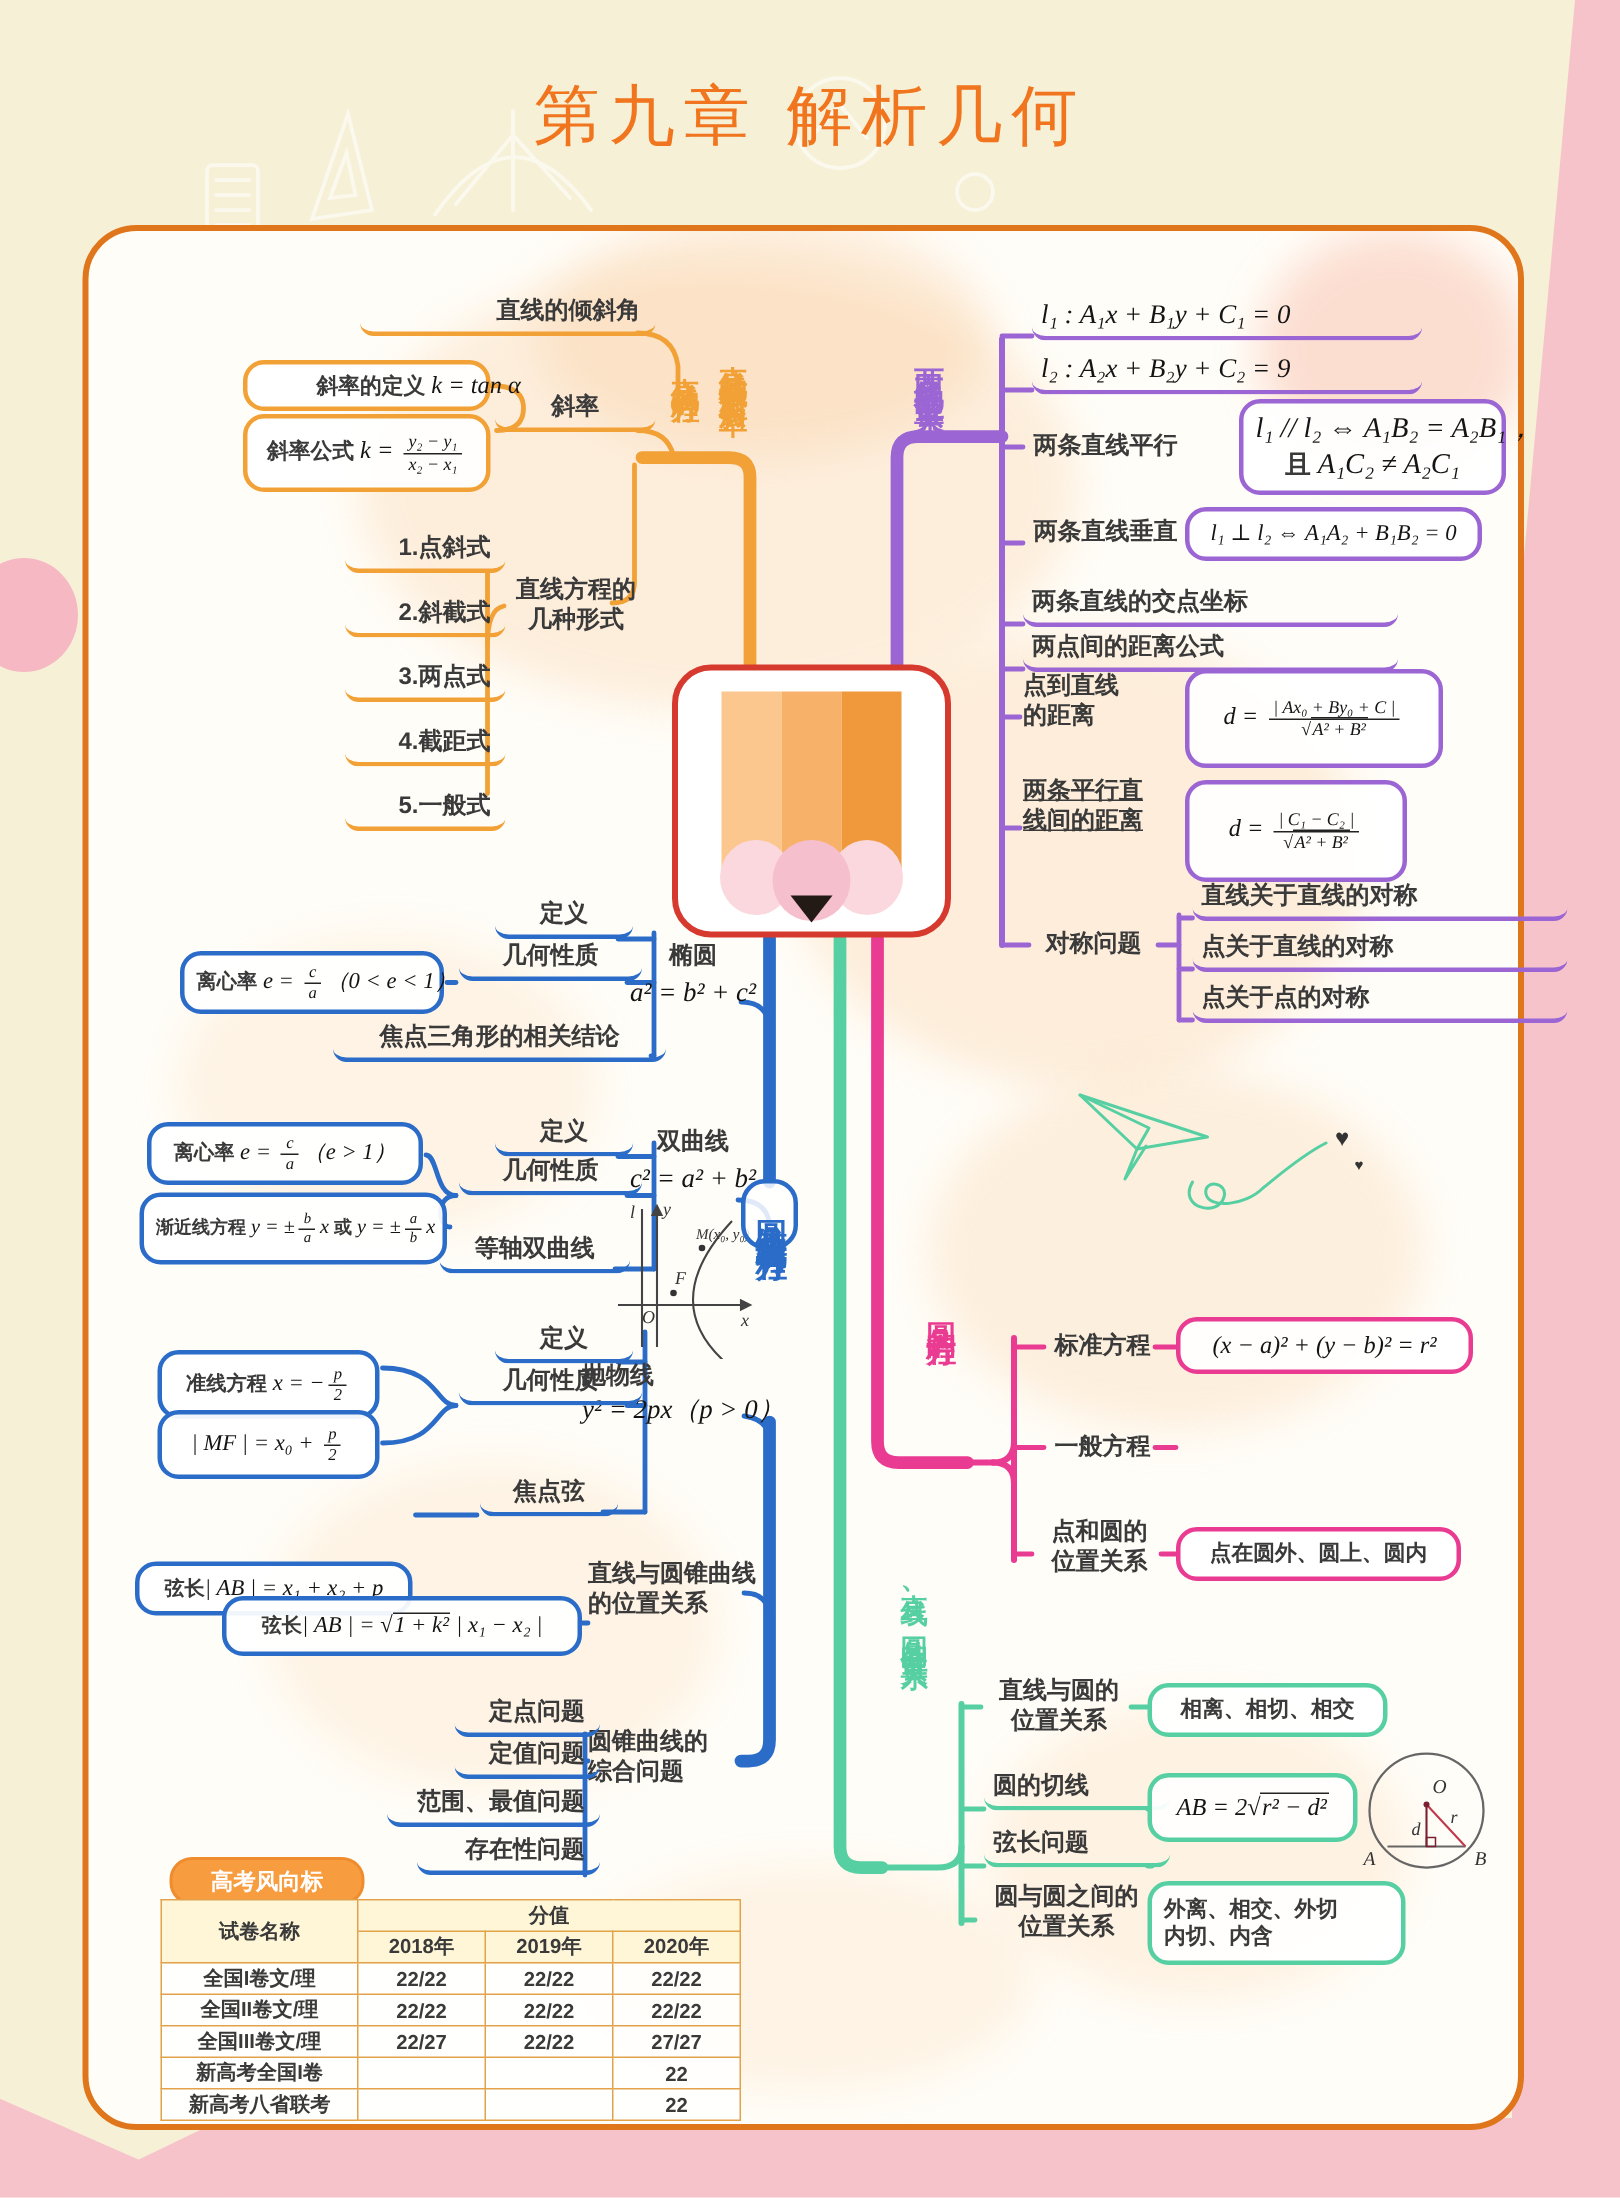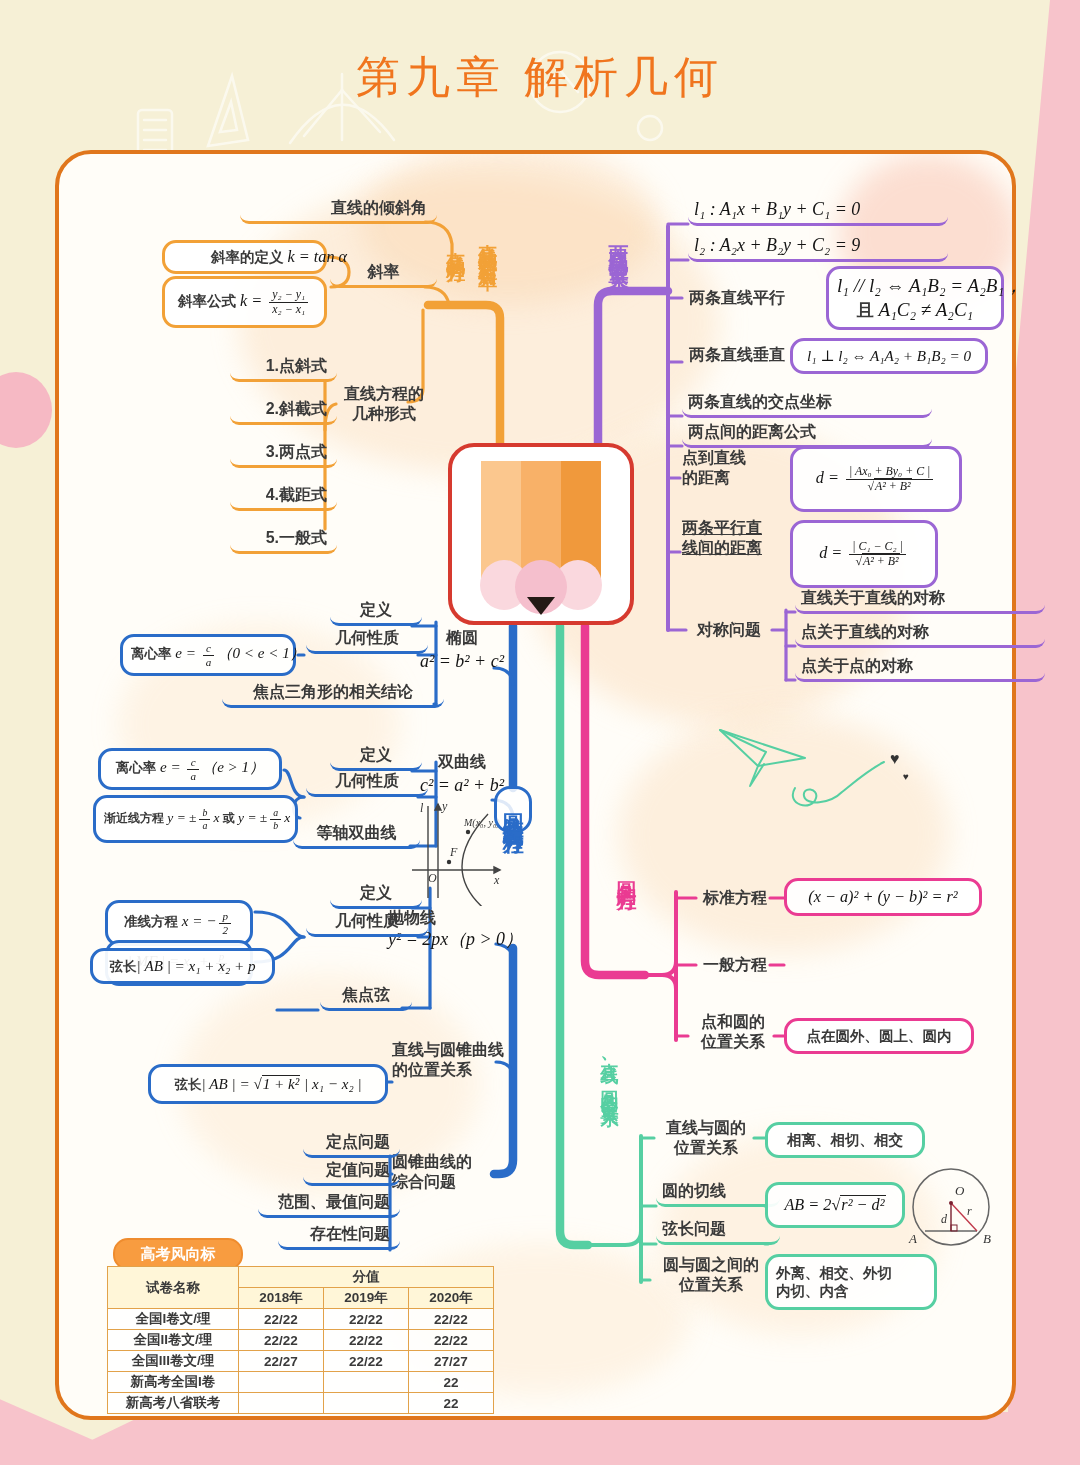--- a/index.html
+++ b/index.html
@@ -405,21 +405,21 @@
     </div>
     <div class="nd k-b c-b" style="left: 105px; top: 900px; width: 148px; height: 46px; font-size: 13.5px;">
       <div class="rw"><span class="cjk">准线方程 </span><span class="math">x = −</span><span class="fr"><span class="fn">p</span><span class="fd">2</span></span></div>
     </div>
     <div class="nd k-b c-b" style="left: 105px; top: 940px; width: 148px; height: 46px; font-size: 13.5px;">
       <div class="rw"><span class="math">| MF | = x₀ + </span><span class="fr"><span class="fn">p</span><span class="fd">2</span></span></div>
     </div>
     <div class="nd k-l c-b" style="left: 320px; top: 985px; width: 80px;">
       <div class="rw"><span class="cjk">焦点弦</span></div>
     </div>
-    <div class="nd k-b c-b" style="left: 90px; top: 948px; width: 185px; height: 36px; font-size: 13.5px;">
+    <div class="nd k-b c-b" style="left: 90px; top: 1041px; width: 185px; height: 36px; font-size: 13.5px;">
       <div class="rw"><span class="cjk">弦长</span><span class="math">| AB | = x₁ + x₂ + p</span></div>
     </div>
     <div class="nd k-t c-b a-l" style="left: 392px; top: 1040px; width: 132px;">
       <div class="rw"><span class="cjk">直线与圆锥曲线</span></div>
       <div class="rw"><span class="cjk">的位置关系</span></div>
     </div>
     <div class="nd k-b c-b" style="left: 148px; top: 1064px; width: 240px; height: 40px; font-size: 13.5px;">
       <div class="rw"><span class="cjk">弦长</span><span class="math">| AB | = <span class="sq">√<span class="sv">1 + k²</span></span> | x₁ − x₂ |</span></div>
     </div>
     <div class="nd k-t c-b a-l" style="left: 392px; top: 1152px; width: 105px;">

